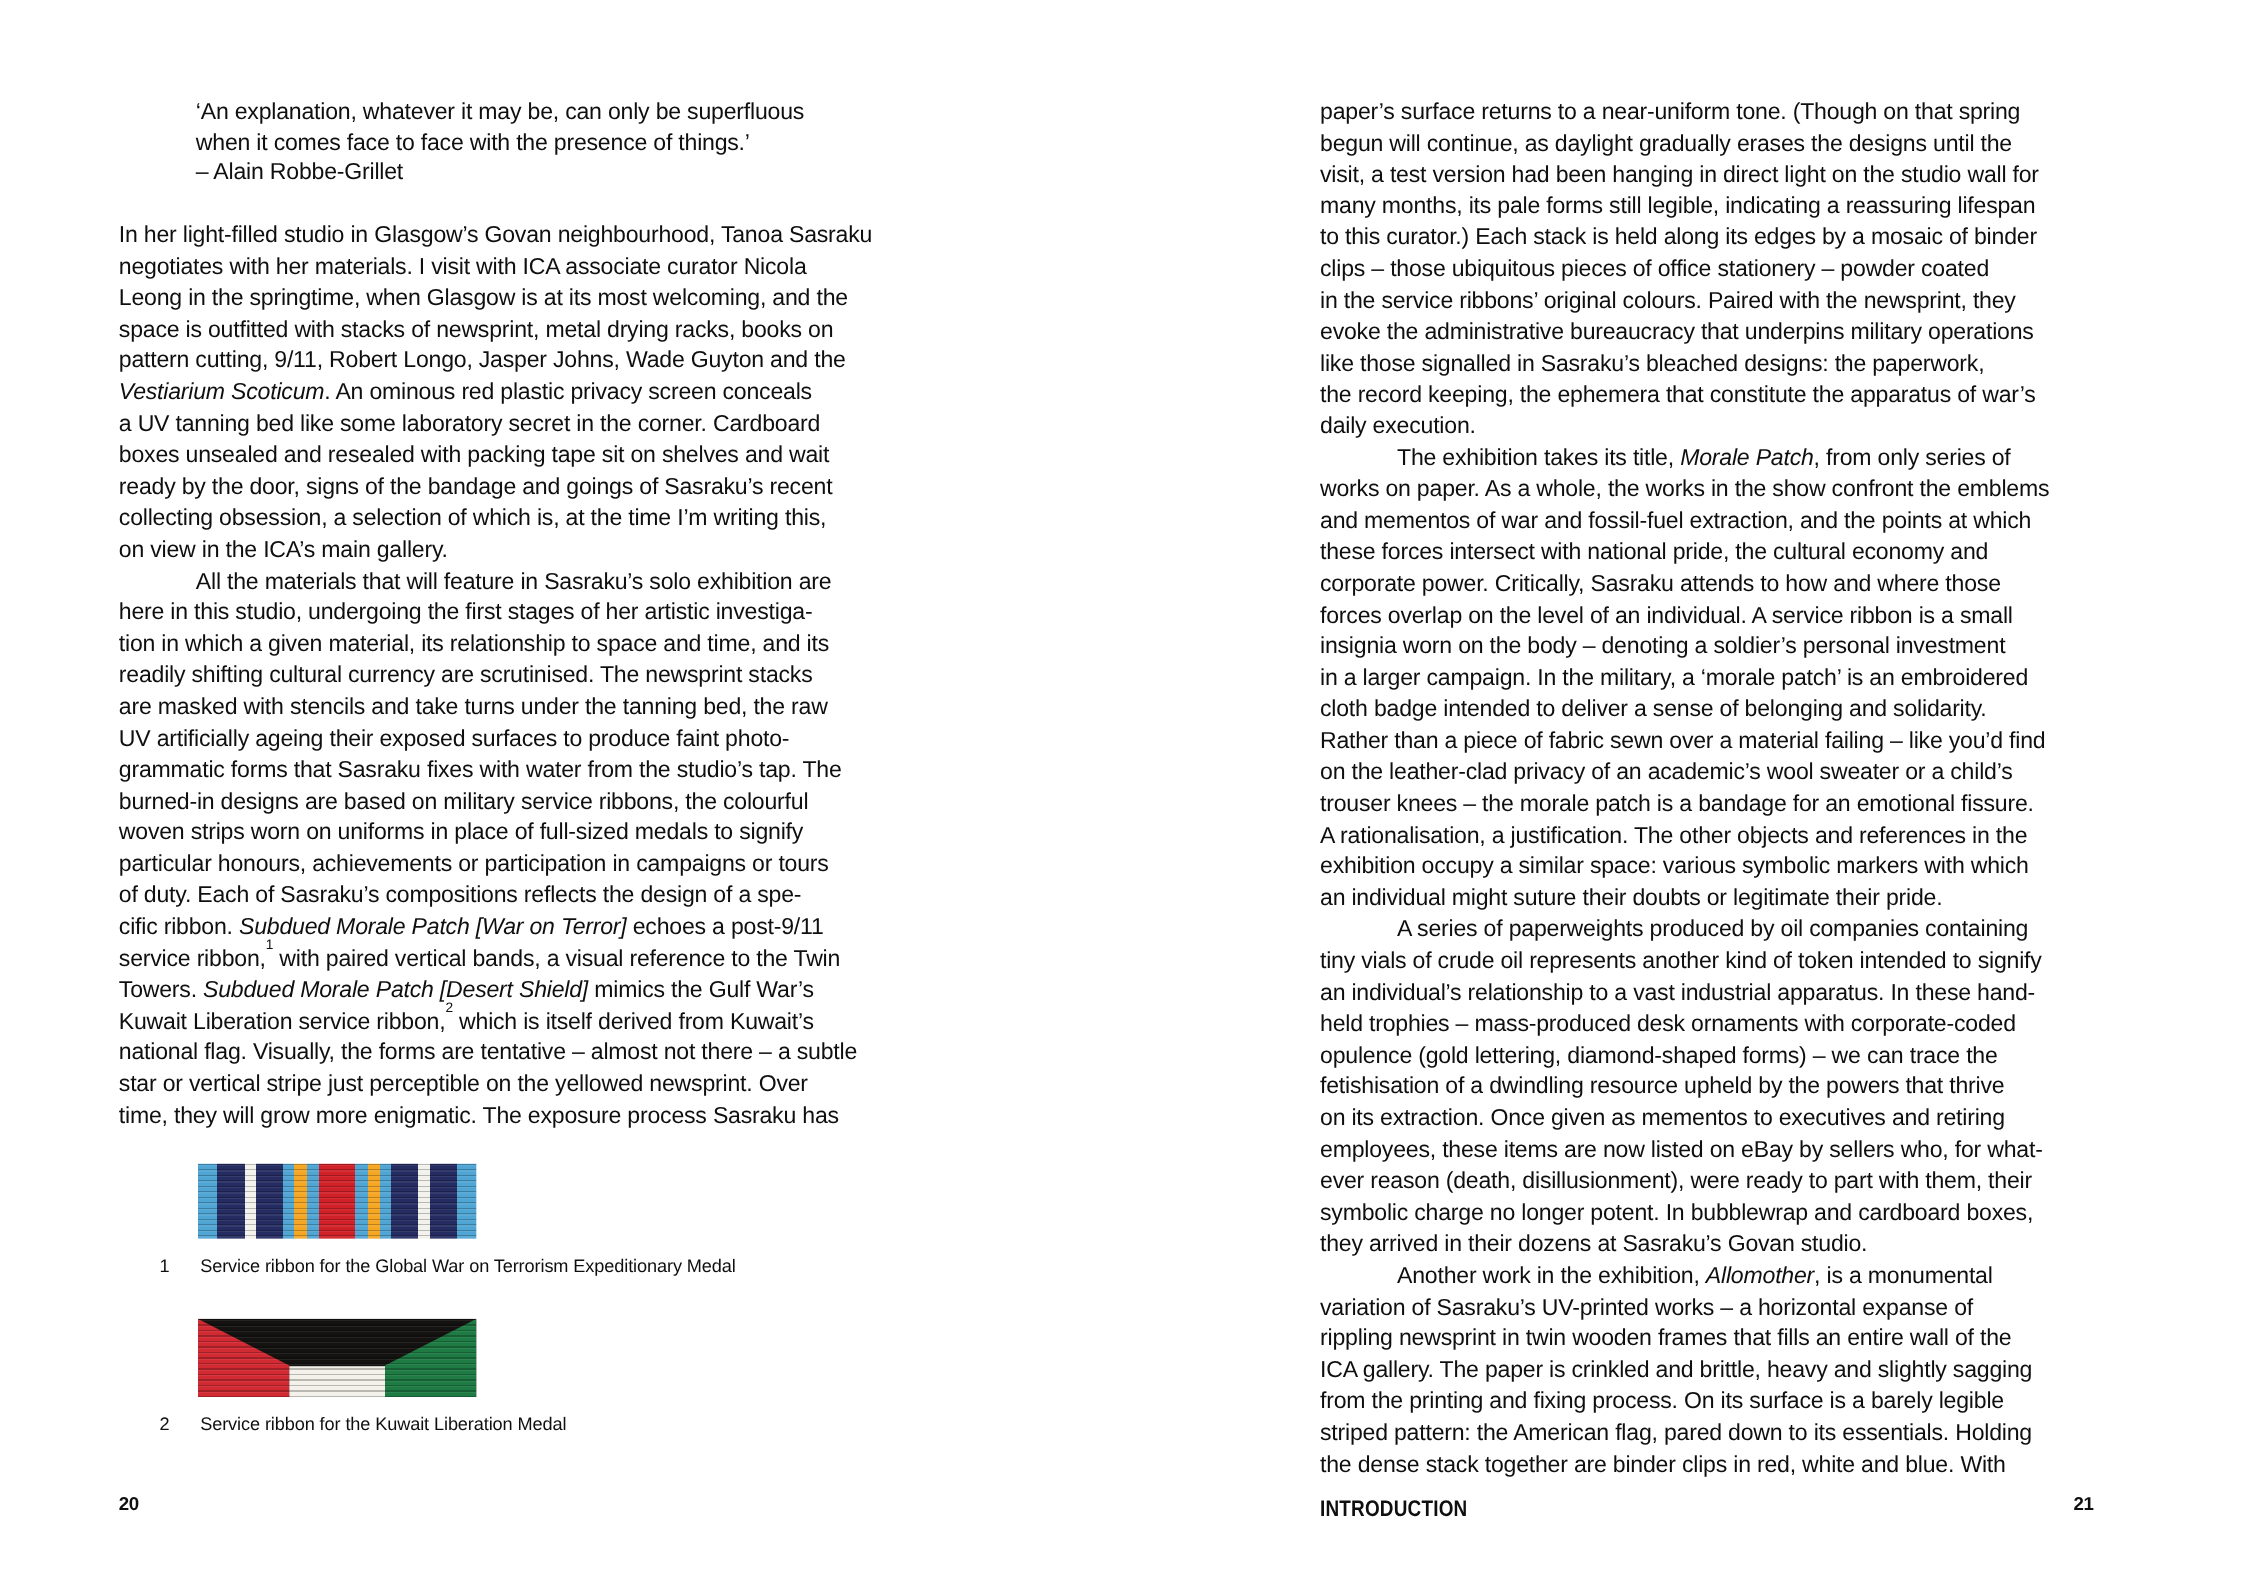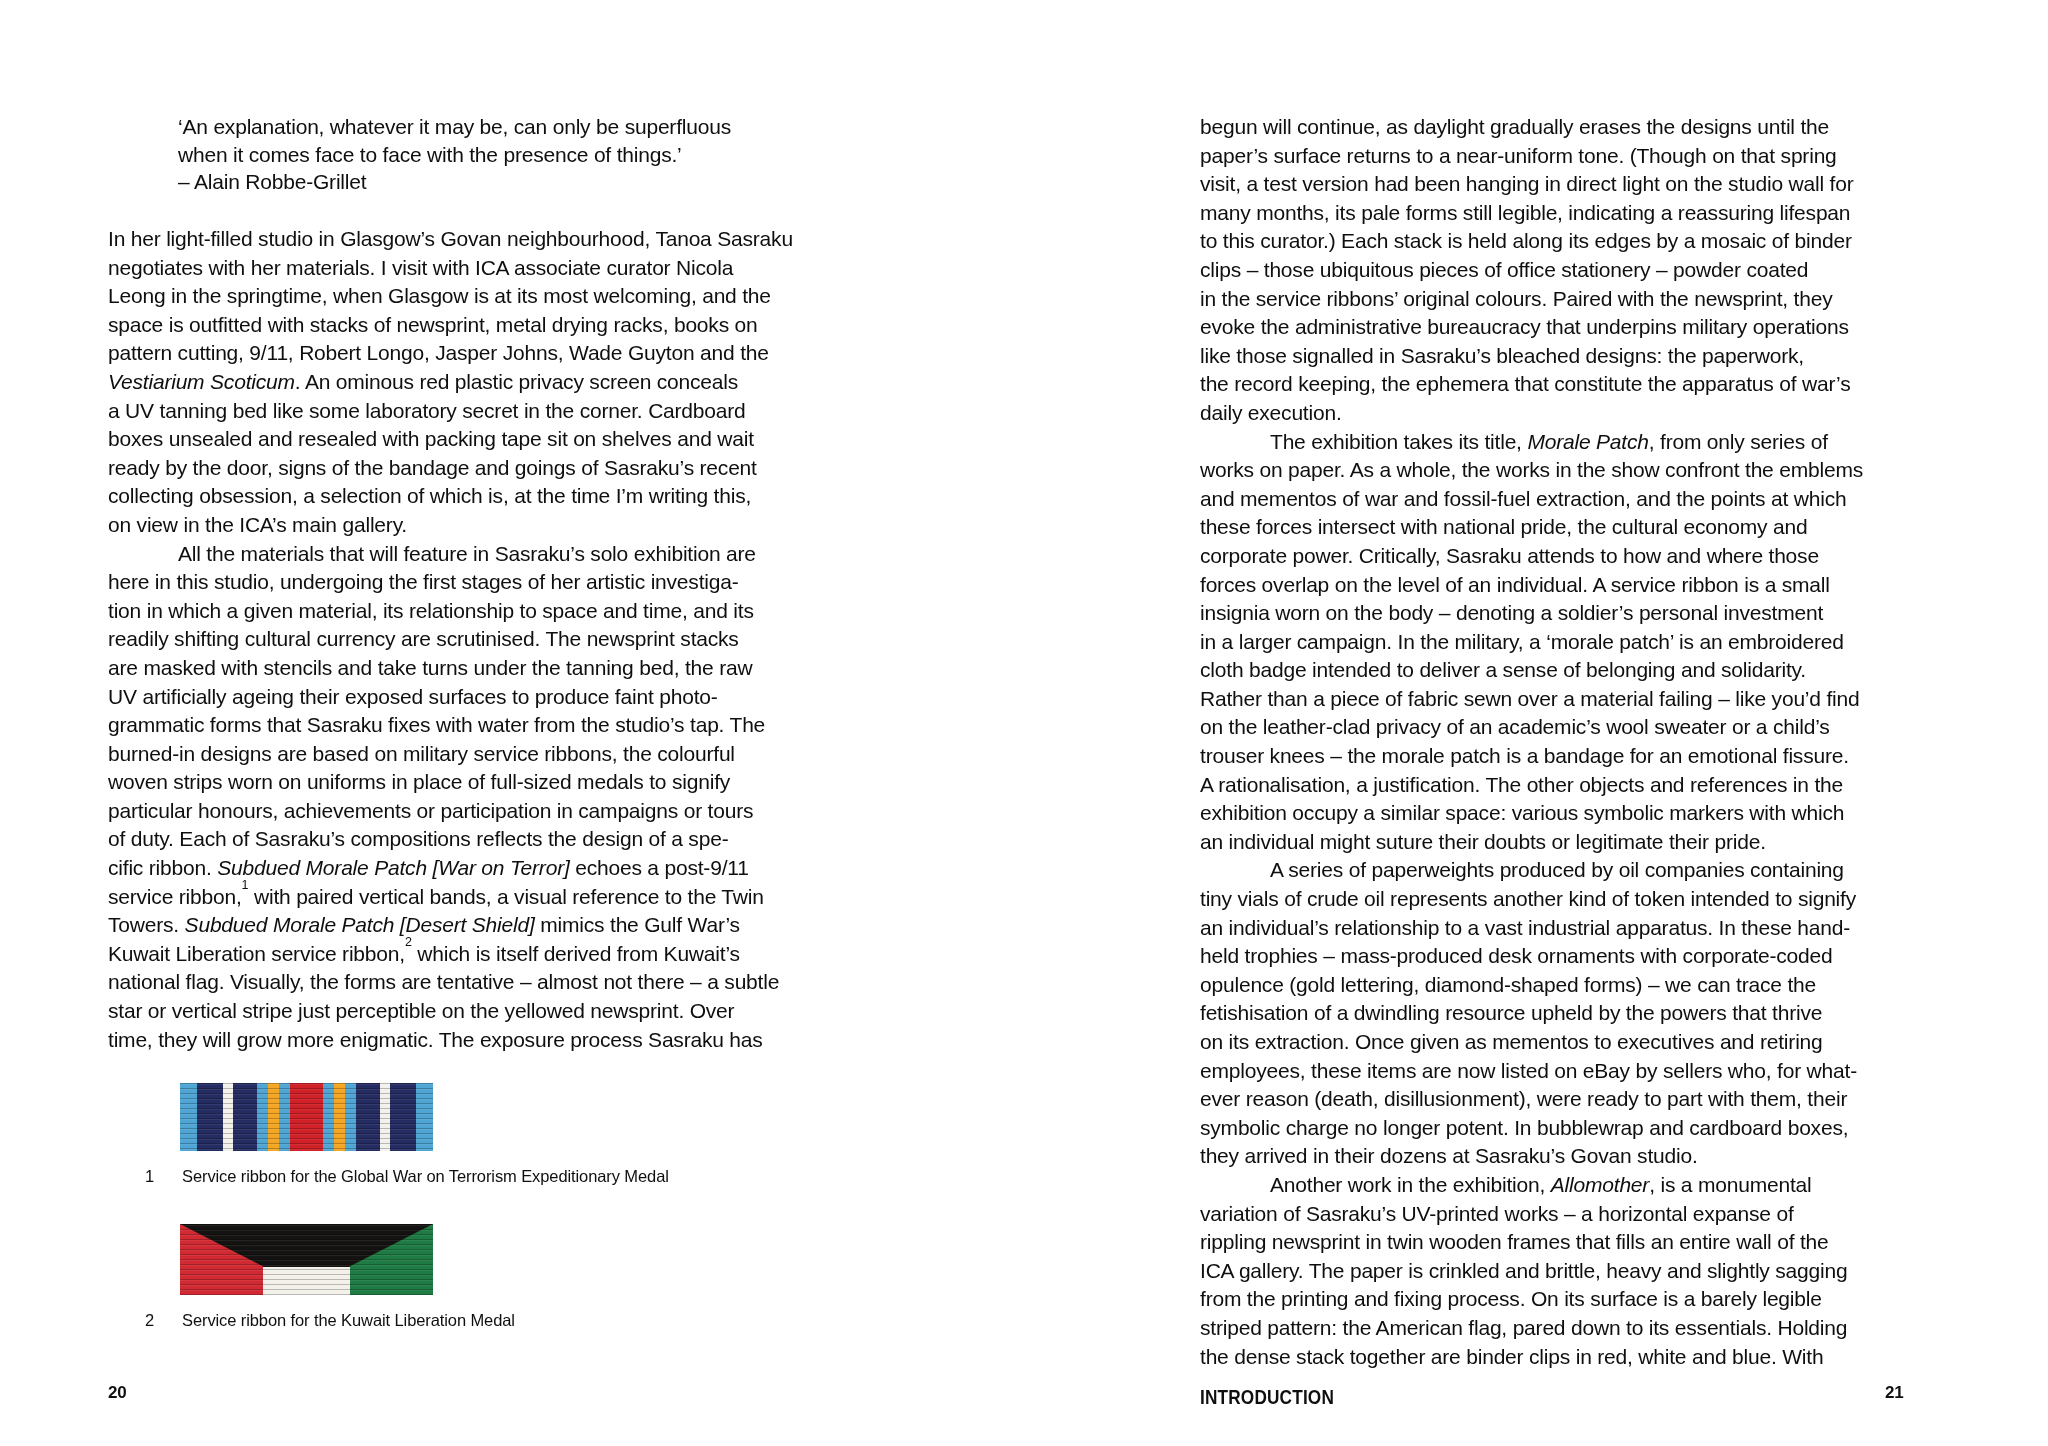--- a/index.html
+++ b/index.html
@@ -2,21 +2,21 @@
 <html><head>
 <meta charset="utf-8">
 <style>
   html,body{margin:0;padding:0;}
   body{
     width:2048px;height:1446px;position:relative;overflow:hidden;
     background:#ffffff;color:#0f0f0f;
     font-family:"Liberation Sans", sans-serif;
     -webkit-font-smoothing:antialiased;
   }
-  .spread{position:absolute;inset:0;margin-top:25px;}
+  .spread{position:absolute;inset:0;}
   .page{position:absolute;top:0;height:1446px;}
   .page-left{left:0;width:1024px;}
   .page-right{left:1024px;width:1024px;}
 
   .quote{
     position:absolute;left:178px;top:88px;
     font-size:21px;line-height:27.6px;letter-spacing:-0.2px;
   }
   .body-text{
     font-size:21px;line-height:28.6px;letter-spacing:-0.2px;
@@ -147,22 +147,22 @@
       </figcaption>
     </figure>
 
     <div class="pagenum pagenum-left">20</div>
   </section>
 
   <section class="page page-right">
 
     <div class="body-text body-right">
       <div class="para" data-first-indent="false">
+          <div class="line"><span>paper’s surface returns to a near-uniform tone. (Though on that spring</span></div>
           <div class="line"><span>begun will continue, as daylight gradually erases the designs until the</span></div>
-          <div class="line"><span>paper’s surface returns to a near-uniform tone. (Though on that spring</span></div>
           <div class="line"><span>visit, a test version had been hanging in direct light on the studio wall for</span></div>
           <div class="line"><span>many months, its pale forms still legible, indicating a reassuring lifespan</span></div>
           <div class="line"><span>to this curator.) Each stack is held along its edges by a mosaic of binder</span></div>
           <div class="line"><span>clips – those ubiquitous pieces of office stationery – powder coated</span></div>
           <div class="line"><span>in the service ribbons’ original colours. Paired with the newsprint, they</span></div>
           <div class="line"><span>evoke the administrative bureaucracy that underpins military operations</span></div>
           <div class="line"><span>like those signalled in Sasraku’s bleached designs: the paperwork,</span></div>
           <div class="line"><span>the record keeping, the ephemera that constitute the apparatus of war’s</span></div>
           <div class="line"><span>daily execution.</span></div>
         </div>

